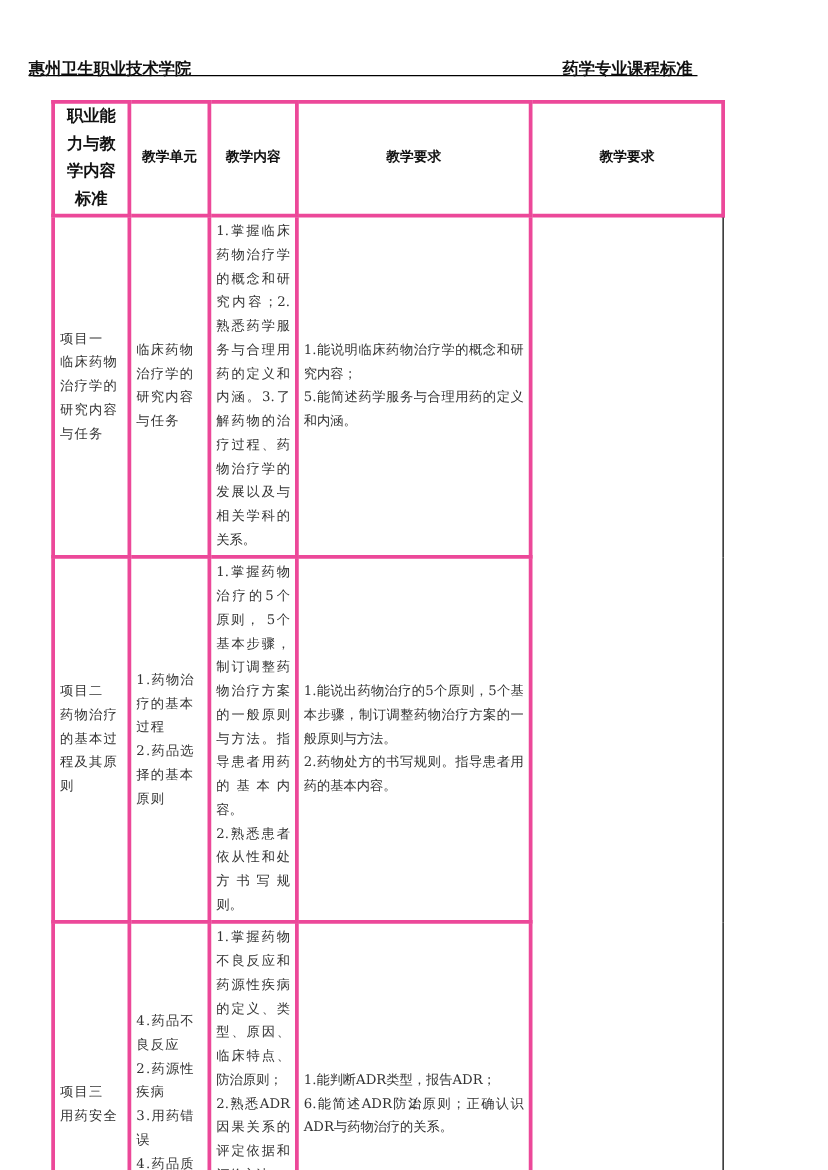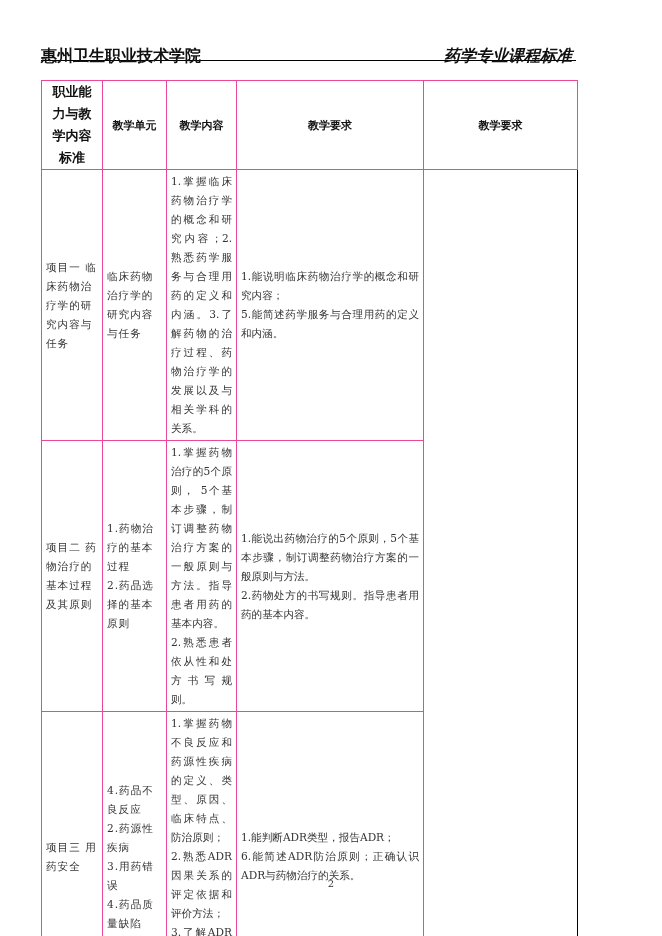--- a/index.html
+++ b/index.html
@@ -1,28 +1,28 @@
 <!DOCTYPE html>
 <html><head>
 <meta charset="utf-8">
 <style>
   html, body { margin:0; padding:0; background:#ffffff; }
   body { width:662px; height:936px; position:relative; overflow:hidden;
          font-family:"DejaVu Serif", "Liberation Serif", serif; color:#222; }
-  .hdr { position:absolute; top:44px; left:41px; width:535px; height:16px;
+  .hdr { position:absolute; top:44px; left:23px; width:535px; height:16px;
          border-bottom:1.5px solid #000; font-family:"DejaVu Sans","Liberation Sans",sans-serif;
-         font-size:16px; font-weight:bold; color:#111; }
+         font-size:13px; font-weight:bold; color:#111; }
   .hdr .l { position:absolute; left:0; top:2px; }
-  .hdr .r { position:absolute; right:4px; top:2px;font-style:italic; }
+  .hdr .r { position:absolute; right:4px; top:2px; }
   table { position:absolute; left:41px; top:80px; border-collapse:collapse;
           width:536px; table-layout:fixed; }
-  td, th { border:1px solid #ec4899; vertical-align:middle; padding:2px 4px;
+  td, th { border:3px solid #ec4899; vertical-align:middle; padding:2px 4px;
            font-size:10.6px; line-height:19px; font-weight:normal; color:#333; }
   table { border:1.5px solid #000; }
-  th { font-family:Liberation Serif, serif; font-weight:bold;
+  th { font-family:Liberation Mono, monospace; font-weight:bold;
        font-size:11px; color:#111; text-align:center; height:33px; }
   .side { font-family:"DejaVu Sans","Liberation Sans",sans-serif; font-weight:bold;
           font-size:13px; line-height:22px; text-align:center; color:#111; padding:0 8px; }
   .unit, .content { letter-spacing:1px; }
   .req, .abil { text-align:justify; }
   .line { display:block; }
   .page-num { position:absolute; top:878px; left:0; width:662px; text-align:center;
               font-size:10px; color:#333; }
 </style>
 </head>

